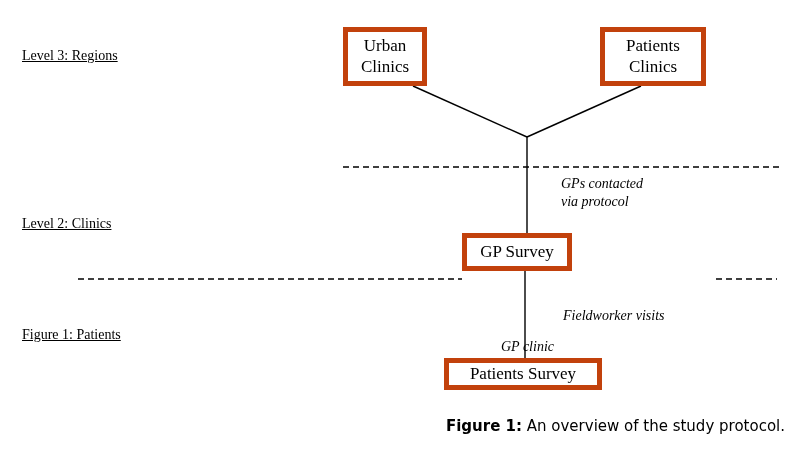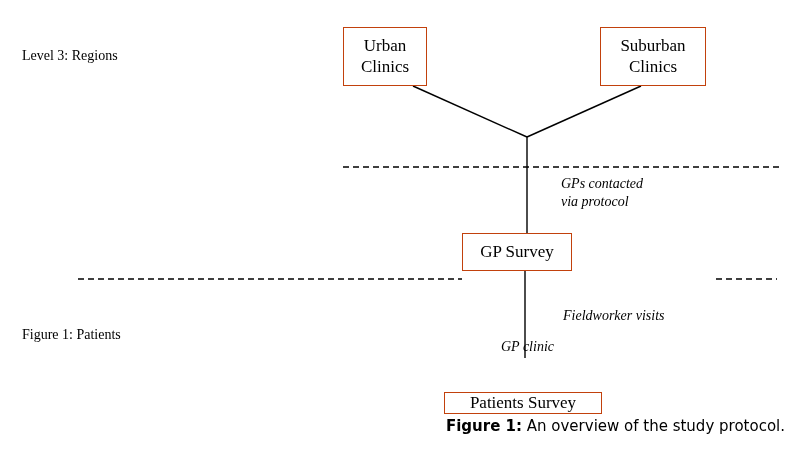--- a/index.html
+++ b/index.html
@@ -33,30 +33,31 @@
   }
 
   
   .level-label {
     position: absolute;
     font-family: "Liberation Serif", serif;
     font-size: 14px;
     line-height: 1.2;
     color: #000000;
     white-space: nowrap;
+    text-decoration: underline;
   }
   #level-3-label { left: 22px; top: 48px; }
   #level-2-label { left: 22px; top: 216px; }
   #level-1-label { left: 22px; top: 327px; }
 
   
   .node-box {
     position: absolute;
     box-sizing: border-box;
-    border: 1px solid #c2410c;
+    border: 5px solid #c2410c;
     background: #ffffff;
     display: flex;
     align-items: center;
     justify-content: center;
     text-align: center;
     font-family: "Liberation Serif", serif;
     font-size: 17px;
     line-height: 1.18;
     color: #000000;
     z-index: 3;
@@ -68,21 +69,21 @@
   #box-suburban-clinics {
     left: 600px; top: 27px;
     width: 106px; height: 59px;
   }
   #box-gp-survey {
     left: 462px; top: 233px;
     width: 110px; height: 38px;
   }
   #box-patients-survey {
     left: 444px; top: 358px;
-    width: 158px; height: 22px; margin-top: 34px;
+    width: 158px; height: 32px;
   }
   .node-box .box-text { display: block; }
 
   
   .annotation {
     position: absolute;
     font-family: "Liberation Serif", serif;
     font-size: 14px;
     line-height: 1.25;
     color: #000000;
@@ -133,33 +134,34 @@
 
     <line x1="343" y1="167" x2="781" y2="167" stroke="#000000" stroke-width="1.4" stroke-dasharray="6 4"></line>
 
     <line x1="78" y1="279" x2="462" y2="279" stroke="#000000" stroke-width="1.4" stroke-dasharray="6 4"></line>
 
     <line x1="716" y1="279" x2="777" y2="279" stroke="#000000" stroke-width="1.4" stroke-dasharray="6 4"></line>
   </svg>
 
   <div class="level-label" id="level-3-label">Level 3: Regions</div>
 
+  <div class="level-label" id="level-2-label">Level 2: Clinics</div>
 
   <div class="level-label" id="level-1-label">Figure 1: Patients</div>
 
   <div class="node-box" id="box-urban-clinics">
     <div>
       <span class="box-text">Urban</span>
       <span class="box-text">Clinics</span>
     </div>
   </div>
 
   <div class="node-box" id="box-suburban-clinics">
     <div>
-      <span class="box-text">Suburban</span>
+      <span class="box-text">Patients</span>
       <span class="box-text">Clinics</span>
     </div>
   </div>
 
   <div class="node-box" id="box-gp-survey">
     <span class="box-text">GP Survey</span>
   </div>
 
   <div class="node-box" id="box-patients-survey">
     <span class="box-text">Patients Survey</span>

